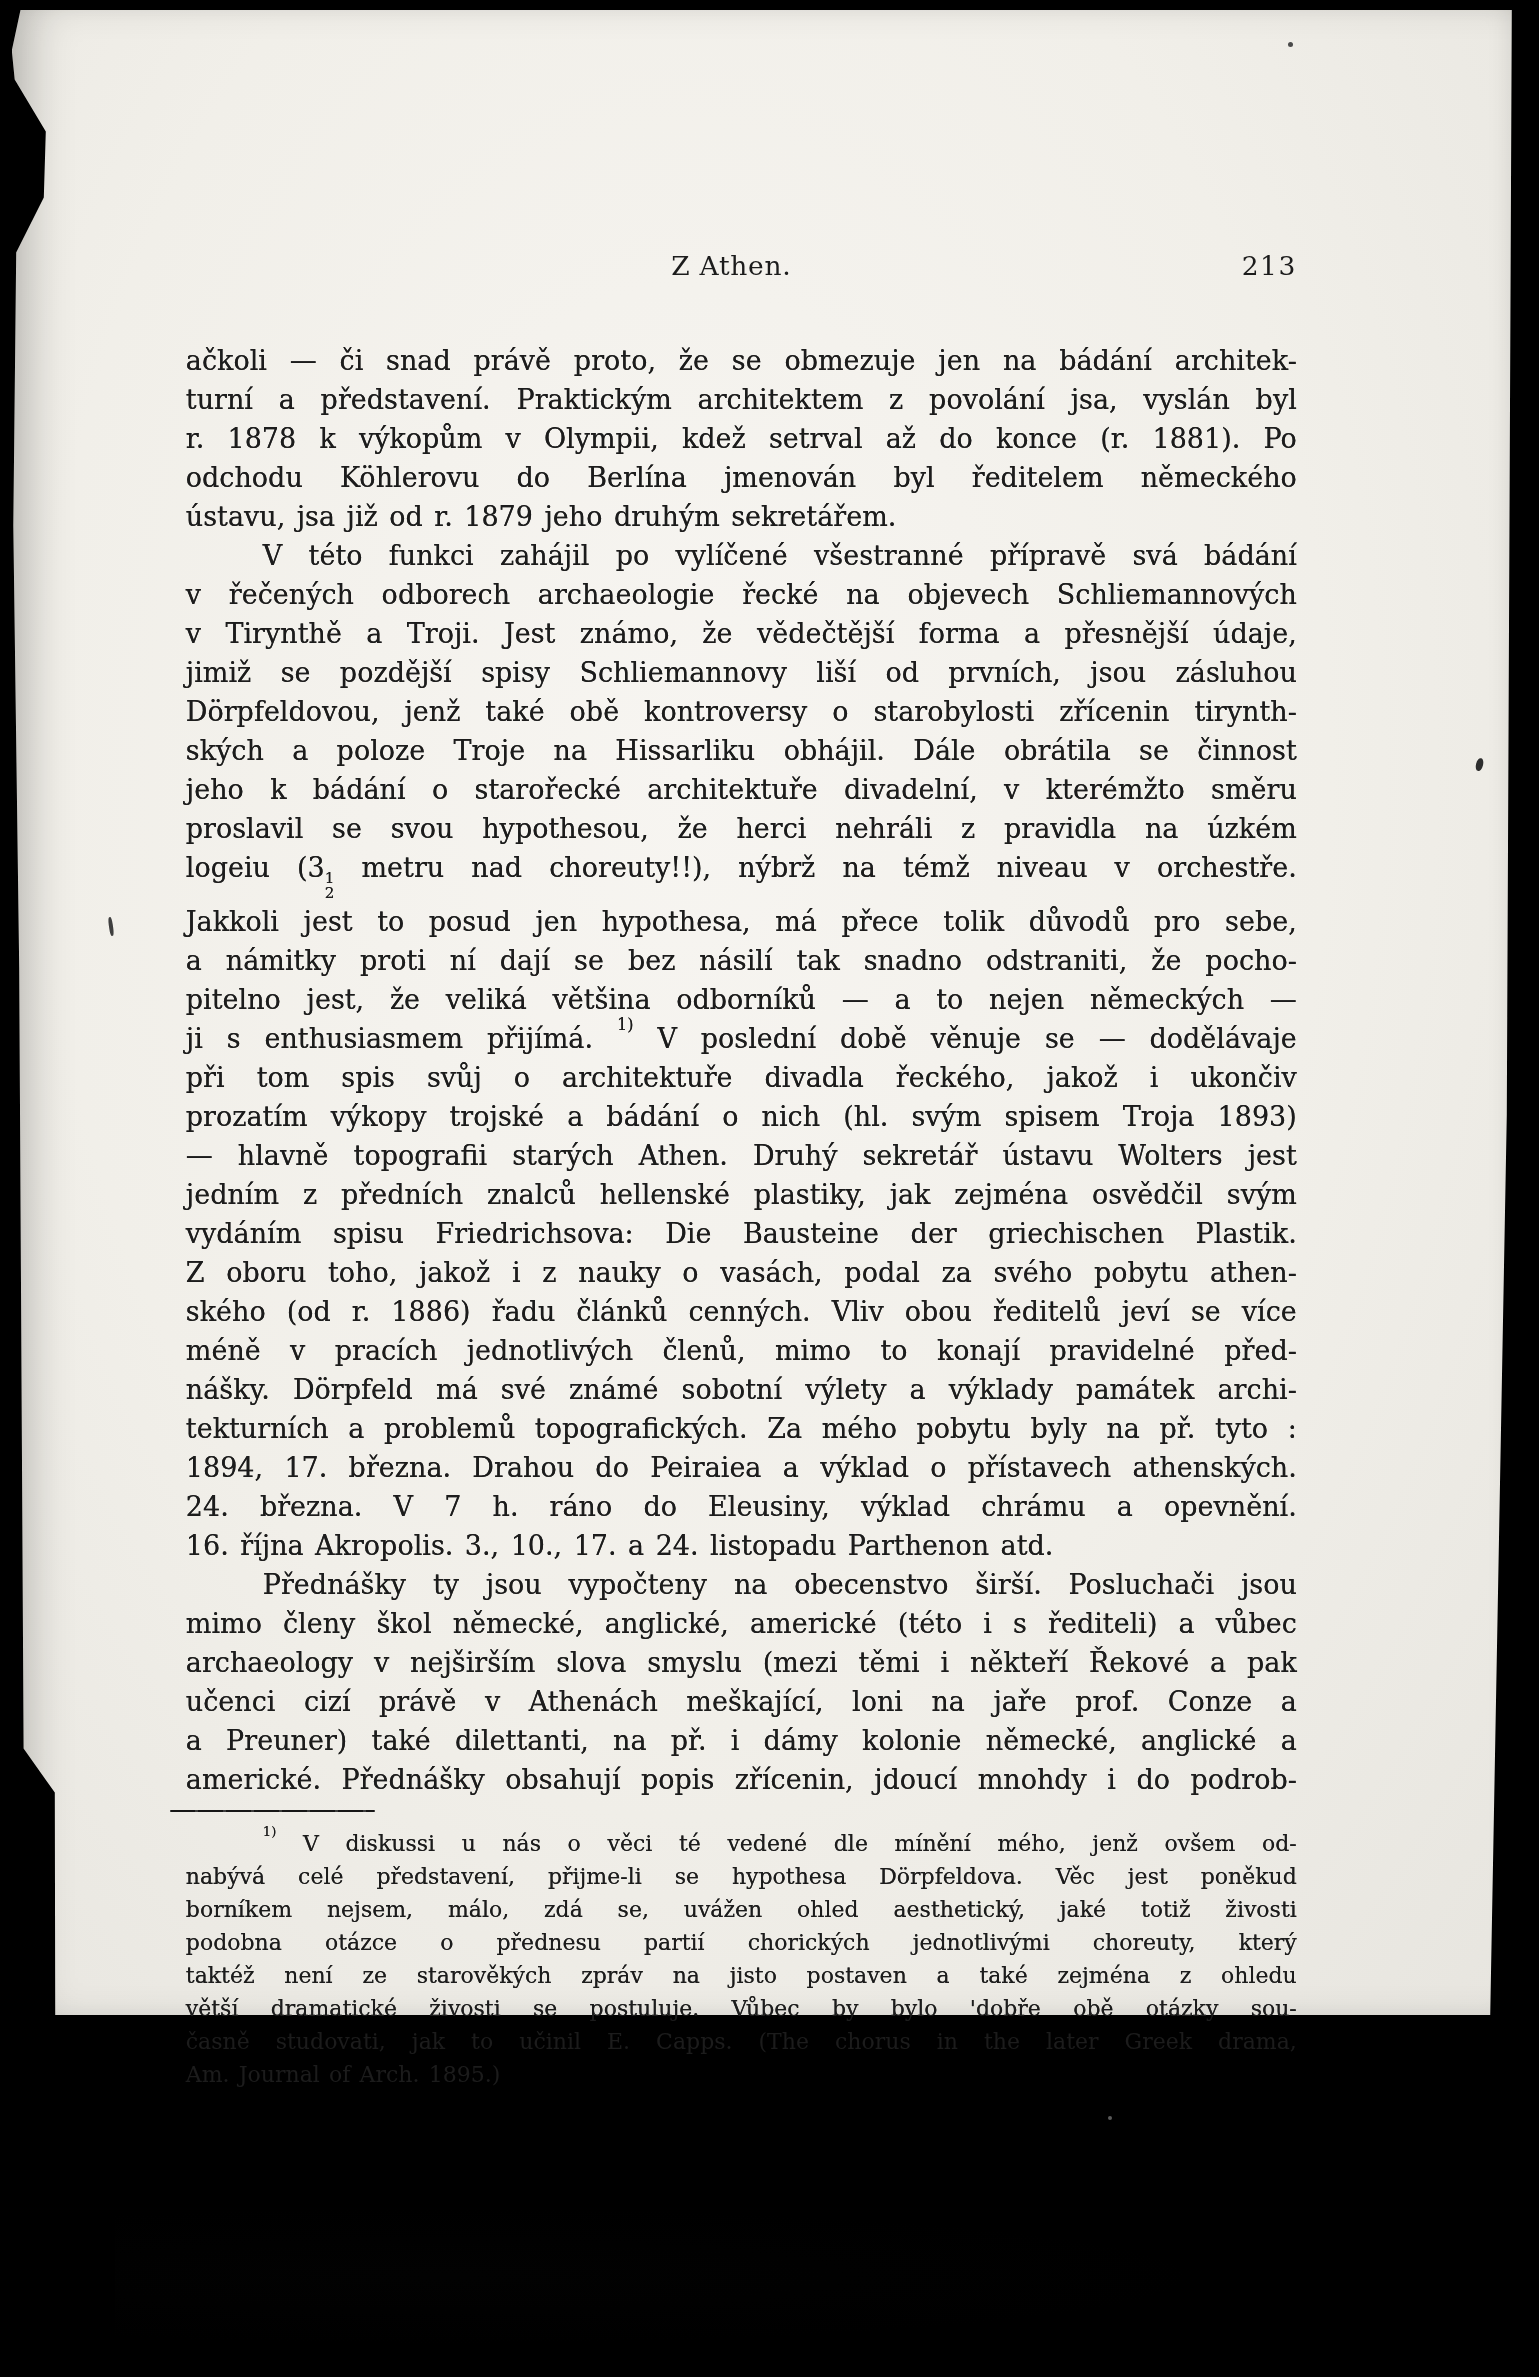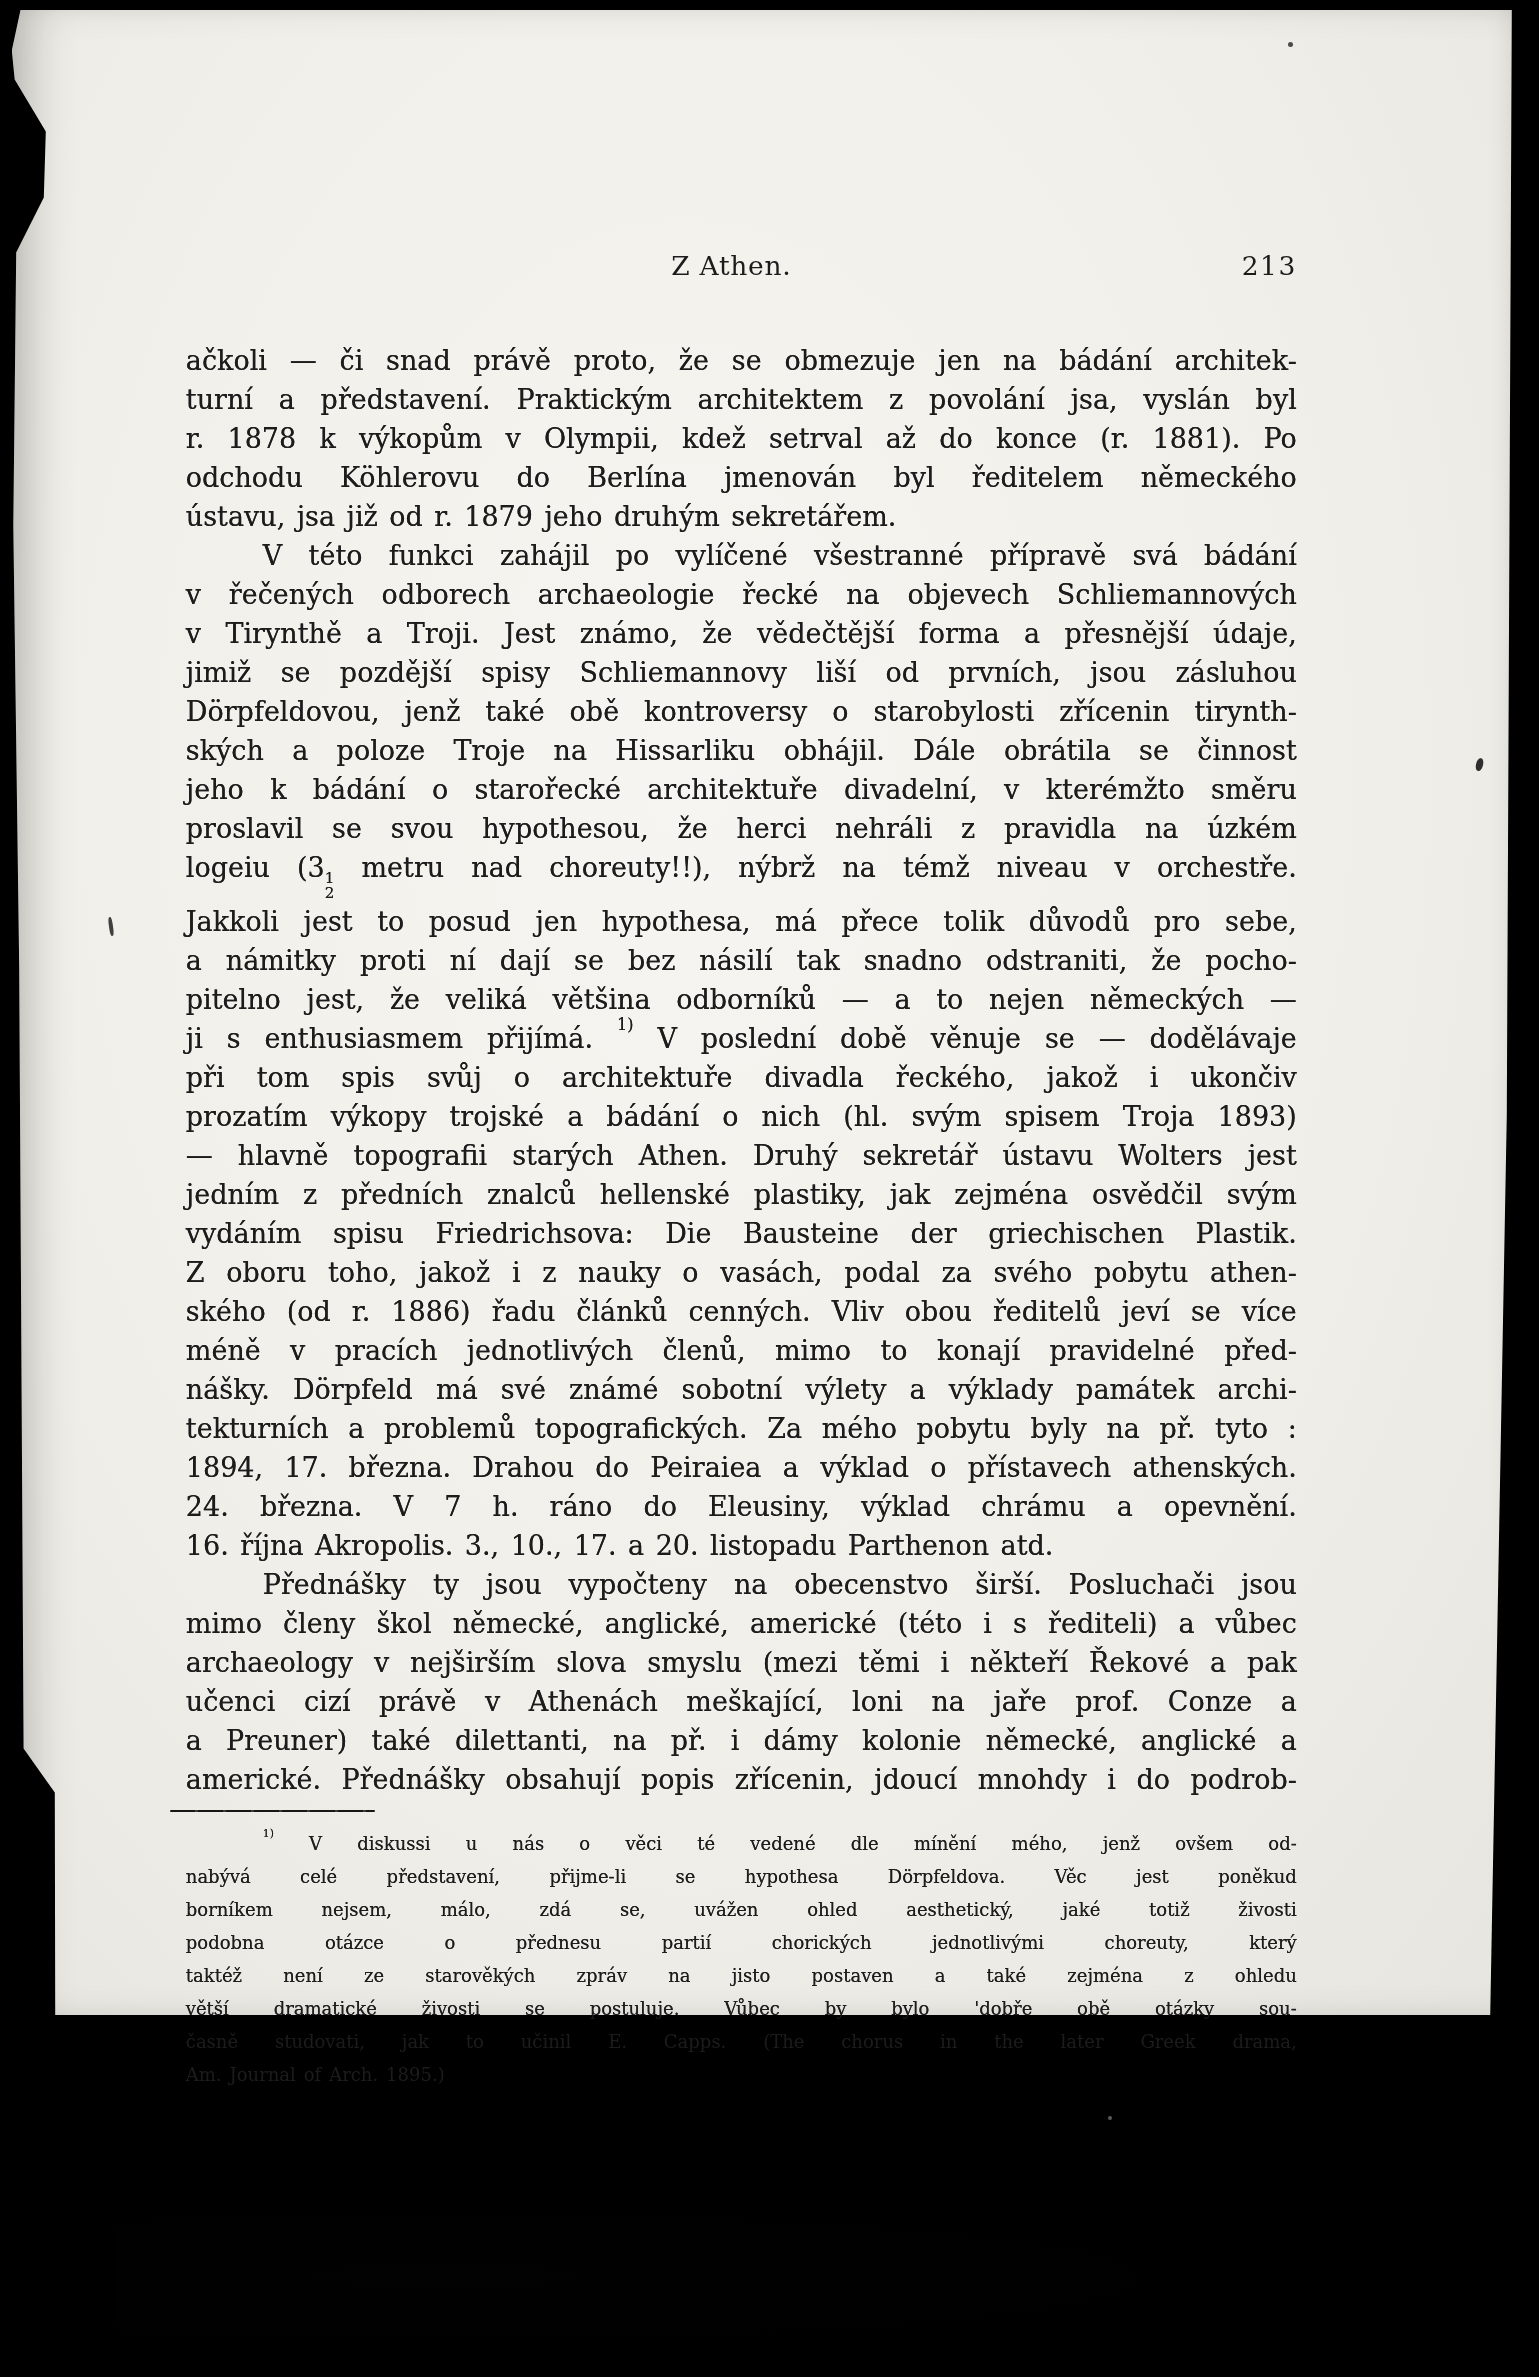--- a/index.html
+++ b/index.html
@@ -29,21 +29,21 @@
     font-size:27px;line-height:39px;word-spacing:2.9px;
     text-shadow:0 0 0.5px rgba(10,10,10,.8);
   }
   .fn-sep{
     position:absolute;left:158px;top:1800px;width:205px;height:2.9px;
     background:repeating-linear-gradient(90deg,#161616 0 25px,#3c3c3c 25px 28px);
     border-radius:1.5px;
   }
   .fn-text{
     position:absolute;left:154px;top:1817px;width:1131px;
-    font-size:18px;line-height:33px;word-spacing:2.2px;
+    font-size:22px;line-height:33px;word-spacing:2.2px;
     text-shadow:0 0 0.4px rgba(10,10,10,.75);
   }
   .para{margin:0;}
   .line{text-align:justify;text-align-last:justify;white-space:normal;margin-left:20px;}
   .line.ragged{text-align-last:left;}
   .line.indent{text-indent:77px;}
   sup.fnref{font-size:60%;position:relative;top:-.5em;line-height:0;}
   .frac{
     display:inline-flex;flex-direction:column;align-items:center;
     font-size:56%;line-height:1.02;vertical-align:-0.42em;
@@ -98,21 +98,21 @@
         <div class="line">— hlavně topografii starých Athen. Druhý sekretář ústavu Wolters jest</div>
         <div class="line">jedním z předních znalců hellenské plastiky, jak zejména osvědčil svým</div>
         <div class="line">vydáním spisu Friedrichsova: Die Bausteine der griechischen Plastik.</div>
         <div class="line">Z oboru toho, jakož i z nauky o vasách, podal za svého pobytu athen-</div>
         <div class="line">ského (od r. 1886) řadu článků cenných. Vliv obou ředitelů jeví se více</div>
         <div class="line">méně v pracích jednotlivých členů, mimo to konají pravidelné před-</div>
         <div class="line">nášky. Dörpfeld má své známé sobotní výlety a výklady památek archi-</div>
         <div class="line">tekturních a problemů topografických. Za mého pobytu byly na př. tyto :</div>
         <div class="line">1894, 17. března. Drahou do Peiraiea a výklad o přístavech athenských.</div>
         <div class="line">24. března. V 7 h. ráno do Eleusiny, výklad chrámu a opevnění.</div>
-        <div class="line ragged">16. října Akropolis. 3., 10., 17. a 20. listopadu Parthenon atd.</div>
+        <div class="line ragged">16. října Akropolis. 3., 10., 17. a 24. listopadu Parthenon atd.</div>
       </div>
       <div class="para">
         <div class="line indent">Přednášky ty jsou vypočteny na obecenstvo širší. Posluchači jsou</div>
         <div class="line">mimo členy škol německé, anglické, americké (této i s řediteli) a vůbec</div>
         <div class="line">archaeology v nejširším slova smyslu (mezi těmi i někteří Řekové a pak</div>
         <div class="line">učenci cizí právě v Athenách meškající, loni na jaře prof. Conze a</div>
         <div class="line">a Preuner) také dilettanti, na př. i dámy kolonie německé, anglické a</div>
         <div class="line">americké. Přednášky obsahují popis zřícenin, jdoucí mnohdy i do podrob-</div>
       </div>
     </div>

